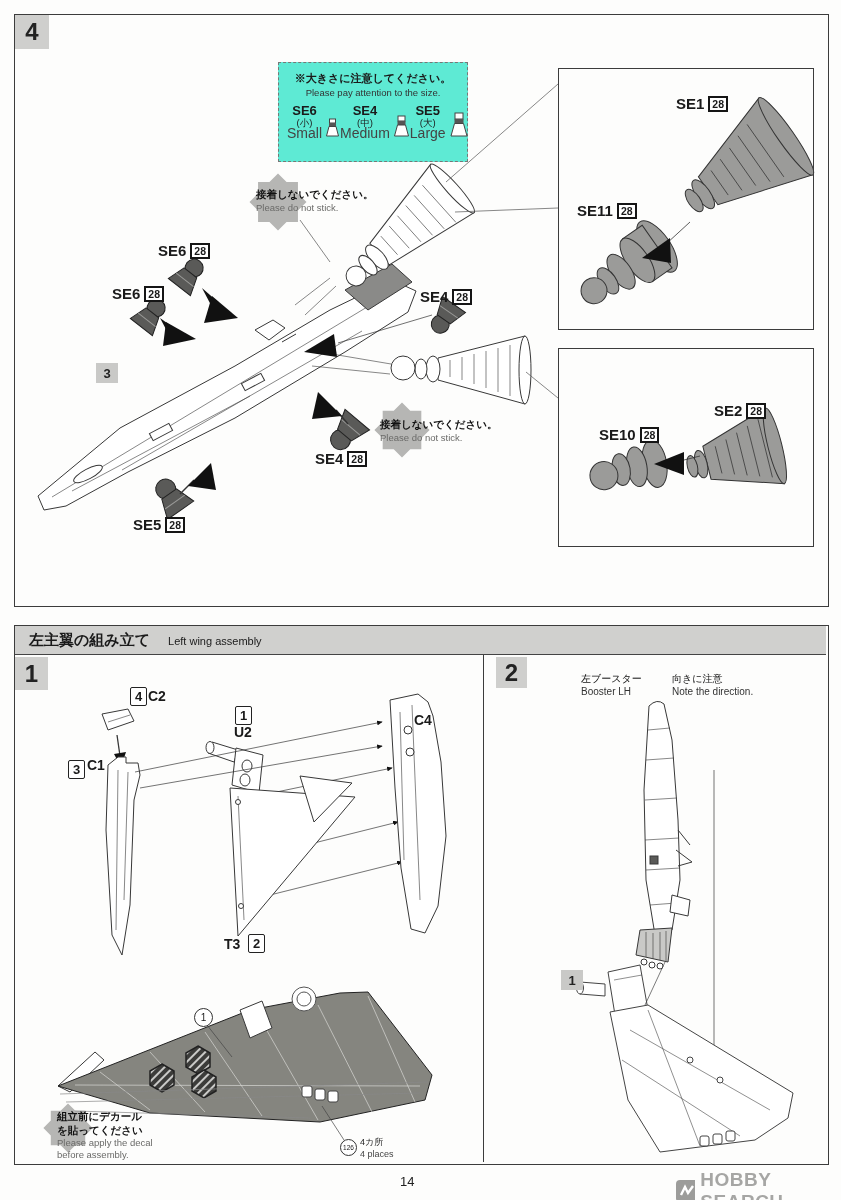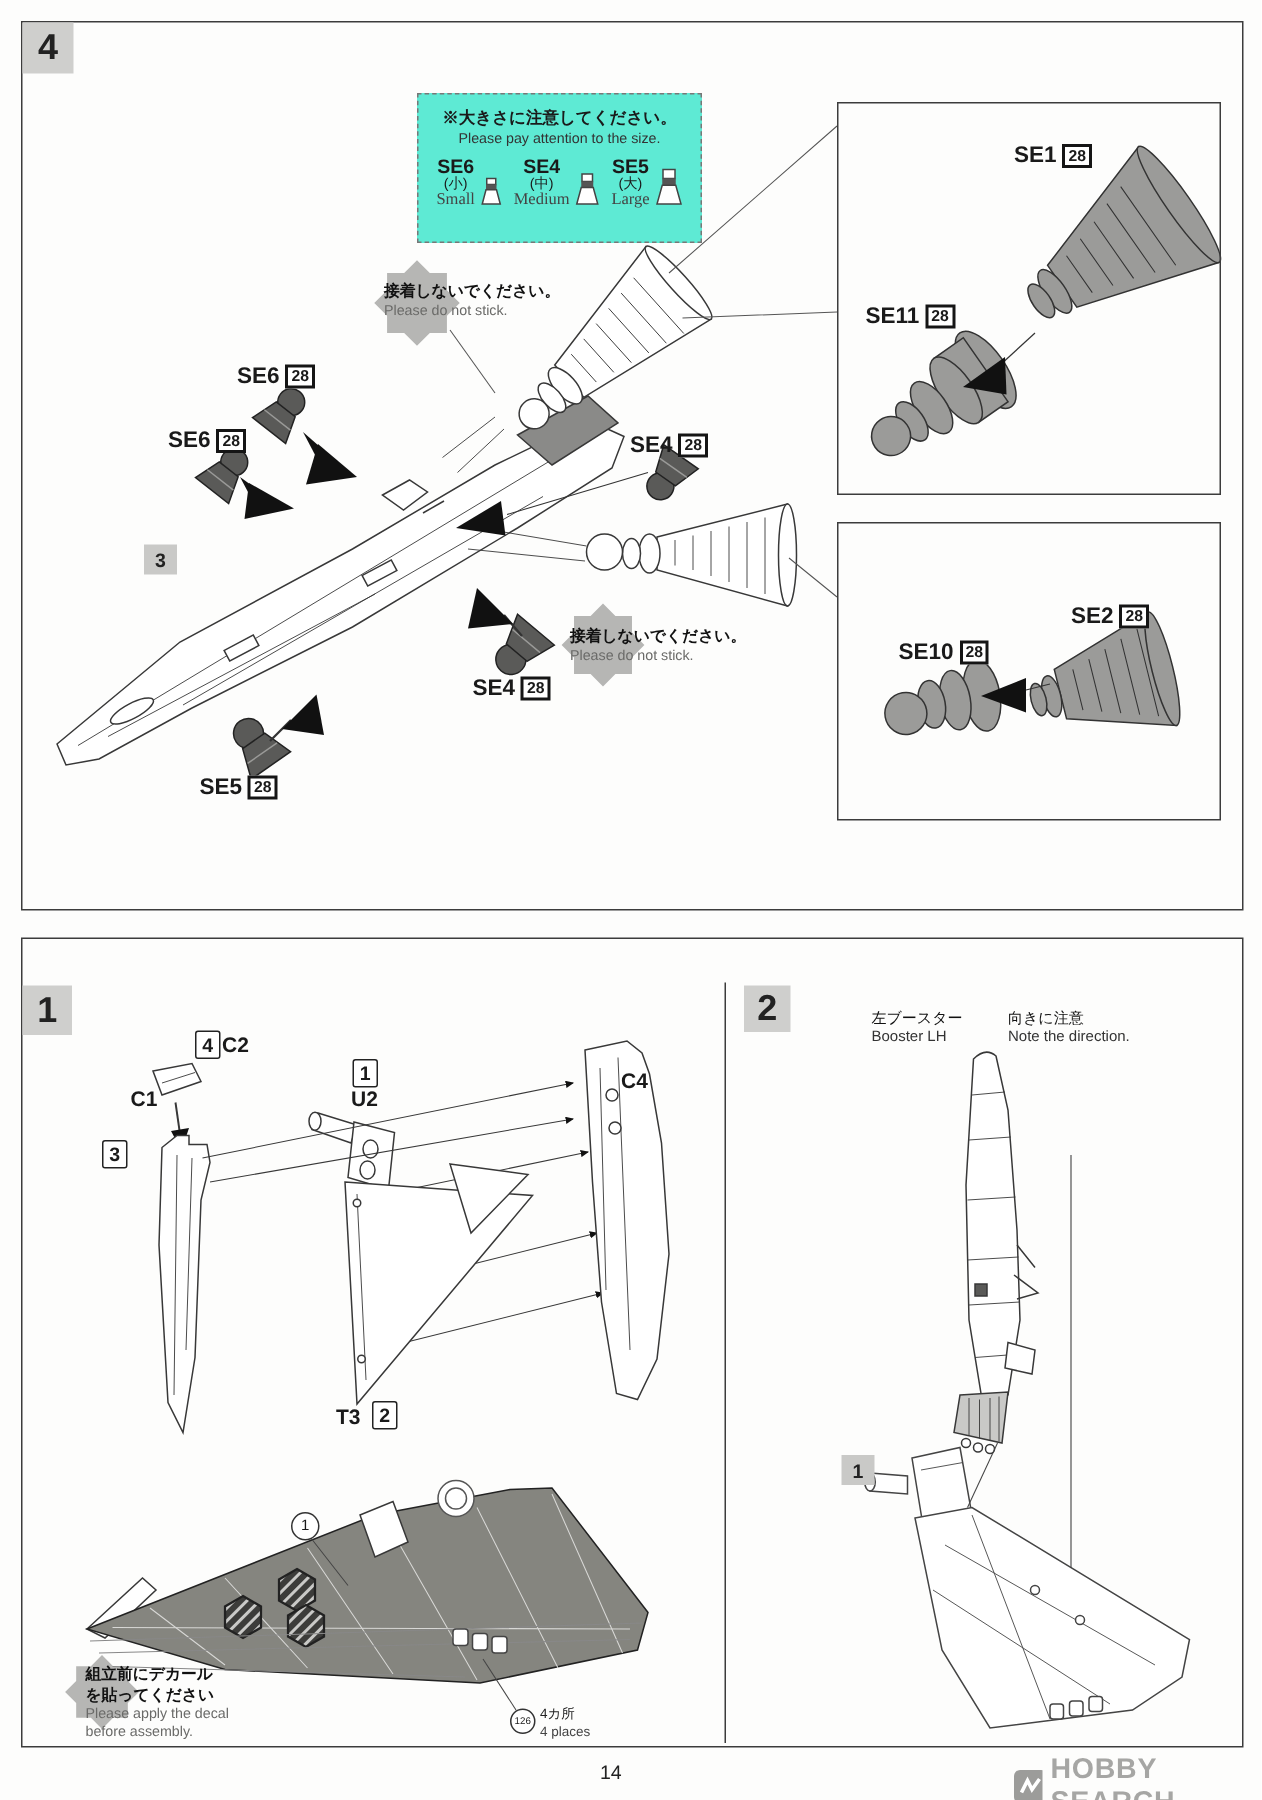--- a/index.html
+++ b/index.html
@@ -22,21 +22,21 @@
         display:flex;align-items:center;justify-content:center;width:22px;height:20px;}
   .attention{position:absolute;left:278px;top:62px;width:190px;height:100px;
         border:1px dashed #777;background:#5eead4;text-align:center;padding-top:8px;box-sizing:border-box;}
   .attention .jp{font-weight:bold;font-size:11px;}
   .attention .en{font-size:9.5px;color:#333;margin-top:1px;text-align:center;}
   .att-items{display:flex;justify-content:space-around;margin-top:6px;padding:0 8px;}
   .att-item{display:flex;align-items:flex-end;gap:3px;}
   .att-txt{text-align:center;}
   .att-txt .nm{font-weight:bold;font-size:13px;line-height:13px;}
   .att-txt .sz{font-size:9.5px;line-height:11px;}
-  .att-txt .se{font-size:11px;color:#444;line-height:10px;font-family:Liberation Serif, serif;}
+  .att-txt .se{font-size:14px;color:#444;line-height:10px;}
   .note{position:absolute;white-space:nowrap;}
   .note .jp{font-weight:bold;font-size:10.5px;line-height:1.3;color:#111;}
   .note .en{font-size:9.5px;color:#6a6a68;line-height:1.25;}
   .hdr-bar{position:absolute;left:15px;top:626px;width:811px;height:29px;background:#d0d0ce;
         border-bottom:1px solid #444;display:flex;align-items:center;box-sizing:border-box;}
   .hdr-bar .jp{font-weight:bold;font-size:15px;margin-left:14px;}
   .hdr-bar .en{font-size:11px;margin-left:18px;margin-top:2px;}
   .vdiv{position:absolute;background:#3c3c3c;}
   .pgnum{position:absolute;left:400px;top:1174px;font-size:13px;color:#222;}
   .logo{position:absolute;left:676px;top:1169px;display:flex;align-items:center;gap:5px;}
@@ -363,29 +363,33 @@
     </div>
   <div class="lbl" style="left:599px;top:426px;justify-content:space-between;">
       <span>SE10</span>
       <span class="runner">28</span>
     </div>
 
   <div class="ref-box" style="left:96px;top:363px;">
       <span>3</span>
     </div>
 
+  <div class="hdr-bar">
+    <span class="jp">左主翼の組み立て</span>
+    <span class="en">Left wing assembly</span>
+  </div>
 
   <div class="order-box" style="left:130px;top:687px;">
       <span>4</span>
     </div>
   <div class="part-name" style="left:148px;top:688px;">C2</div>
   <div class="order-box" style="left:68px;top:760px;">
       <span>3</span>
     </div>
-  <div class="part-name" style="left:87px;top:724px;text-align:center;">C1</div>
+  <div class="part-name" style="left:87px;top:757px;text-align:center;">C1</div>
   <div class="order-box" style="left:235px;top:706px;">
       <span>1</span>
     </div>
   <div class="part-name" style="left:234px;top:724px;">U2</div>
   <div class="part-name" style="left:414px;top:712px;">C4</div>
   <div class="part-name" style="left:224px;top:936px;">T3</div>
   <div class="order-box" style="left:248px;top:934px;">
       <span>2</span>
     </div>
 

